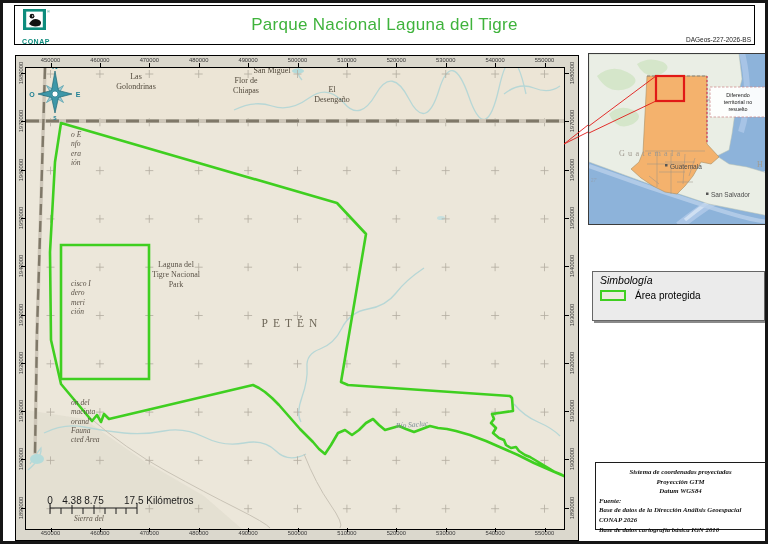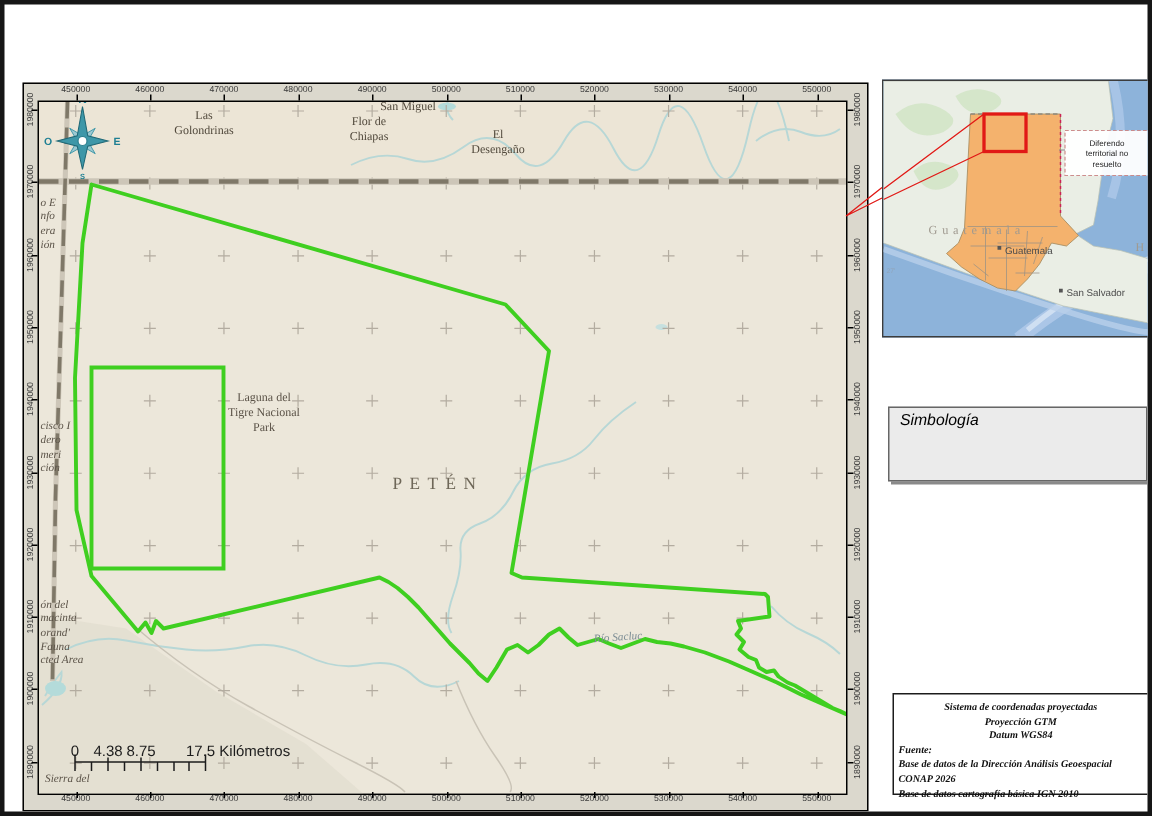--- a/index.html
+++ b/index.html
@@ -15,41 +15,56 @@
   #map-inner{position:absolute;left:9px;top:11px;width:538px;height:461px;border:1px solid #000;background:#ece7da;overflow:hidden;}
   .xlab{position:absolute;width:40px;text-align:center;font-size:5.8px;color:#3a3a3a;}
   .ylab{position:absolute;width:40px;height:8px;line-height:8px;text-align:center;font-size:5.8px;color:#3a3a3a;transform:rotate(-90deg);}
   .tick{position:absolute;background:#000;}
   
   .lbl{position:absolute;font-family:"Liberation Serif",serif;color:#51493c;white-space:nowrap;z-index:5;}
   .place{font-size:8px;text-align:center;line-height:10px;}
   .it{color:#5b5348;}
   .petn{font-size:11.5px;letter-spacing:5px;color:#6e6758;}
   .rio{font-style:italic;font-size:7.5px;color:#7c8d94;}
-  .frag{font-style:italic;font-size:7.5px;line-height:9.3px;color:#5b5348;}
+  .frag{font-style:italic;font-size:7.5px;line-height:9.3px;color:#5b5348;padding-left:44px;}
   
   #inset-wrap{position:absolute;left:585px;top:50px;width:180px;height:170px;border:1.5px solid #3c3c3c;background:#8db3da;}
   #legend{position:absolute;left:589px;top:268px;width:173px;height:50px;background:#ebebeb;border:1px solid #666;box-shadow:2px 2px 0 #8a8a8a;box-sizing:border-box;padding:2px 0 0 7px;}
   .leg-title{font-size:10.5px;color:#000;margin-bottom:2px;font-style:italic;}
   .leg-row{display:flex;align-items:center;height:15px;font-size:10px;color:#000;}
   .sw{display:inline-block;width:26px;height:11px;margin-right:9px;box-sizing:border-box;}
   .sw-gray{background:#eceae3;border:2px solid #909090;}
   .sw-green{background:#edeadf;border:2.5px solid #3fcf20;}
   #source-box{position:absolute;left:592px;top:459px;width:171px;height:68px;border:1.5px solid #1c1c1c;background:#fff;box-sizing:border-box;padding:4px 3px 0 3px;font-family:"Liberation Serif",serif;font-style:italic;font-weight:bold;font-size:6.8px;line-height:9.6px;color:#111;}
   .src-c{text-align:center;}
   .src-l{text-align:left;}
   #leader-overlay{position:absolute;left:0;top:0;width:768px;height:544px;pointer-events:none;z-index:8;}
   svg text{font-family:"Liberation Sans",sans-serif;}
   .ser{font-family:"Liberation Serif",serif;}
 </style>
 </head>
 <body>
 
 <div id="page">
 
+  <div id="header-box">
+    <div id="logo-wrap">
+      <svg width="28" height="26" viewBox="0 0 28 26">
+        <rect x="1" y="1" width="23" height="21" fill="#0d8c7d"></rect>
+        <rect x="4.2" y="3.6" width="16.6" height="15.8" fill="#ffffff"></rect>
+        <circle cx="10" cy="8.2" r="2.4" fill="#111"></circle>
+        <path d="M7,16 q4,-7 10,-4 q3.5,2 1,5.5 q-7,2.5 -11,-1.5 Z" fill="#111"></path>
+        <circle cx="10.6" cy="8" r="0.7" fill="#fff"></circle>
+        <text x="25" y="4.5" font-size="4" fill="#0d8c7d">®</text>
+      </svg>
+      <div id="logo-text">CONAP</div>
+    </div>
+    <div id="page-title">Parque Nacional Laguna del Tigre</div>
+    <div id="doc-code">DAGeos-227-2026-BS</div>
+  </div>
 
   <div id="map-frame">
     <div id="map-inner">
       <svg id="map-svg" width="538" height="461" viewBox="22 66 538 461">
         <rect x="22" y="66" width="538" height="461" fill="#ece7da"></rect>
         <rect x="22" y="66" width="538" height="53" fill="#ece4d3" opacity="0.55"></rect>
         <path fill="#e3ded0" opacity="0.85" d="M22,408 L80,417 L140,459 L200,494 L238,527 L22,527 Z"></path>
         <g id="rivers-g" stroke="#b7d7d6" stroke-width="1.3" fill="none">
             <path d="M230,108 Q250,98 268,104 T305,96 T340,101 T372,92 T405,97 T435,88 T465,95 T495,86 T522,92"></path>
             <path d="M295,64 Q292,72 298,78"></path>
@@ -358,20 +373,24 @@
         <rect x="121" y="33" width="56" height="30" fill="#ffffff" opacity="0.95" stroke="#cc8888" stroke-width="0.8" stroke-dasharray="2.5 1.5"></rect>
         <text x="149" y="43" text-anchor="middle" font-size="5.4" fill="#222">Diferendo</text>
         <text x="149" y="50" text-anchor="middle" font-size="5.4" fill="#222">territorial no</text>
         <text x="149" y="57" text-anchor="middle" font-size="5.4" fill="#222">resuelto</text>
       </g>
     </svg>
   </div>
 
   <div id="legend">
     <div class="leg-title">Simbología</div>
+    <div class="leg-row">
+      <span class="sw sw-green"></span>
+      <span>Área protegida</span>
+    </div>
   </div>
 
   <div id="source-box">
     <div class="src-c">Sistema de coordenadas proyectadas</div>
     <div class="src-c">Proyección GTM</div>
     <div class="src-c">Datum WGS84</div>
     <div class="src-l">Fuente:</div>
     <div class="src-l">Base de datos de la Dirección Análisis Geoespacial</div>
     <div class="src-l">CONAP 2026</div>
     <div class="src-l">Base de datos cartografía básica IGN 2010</div>

